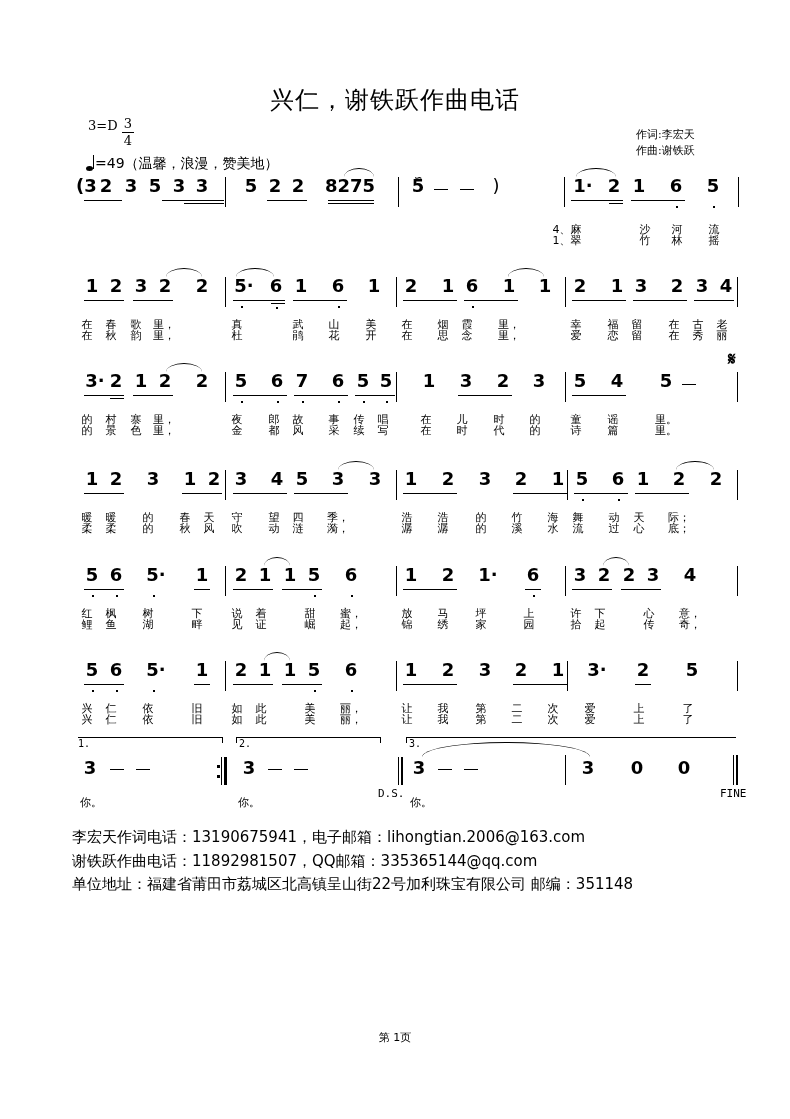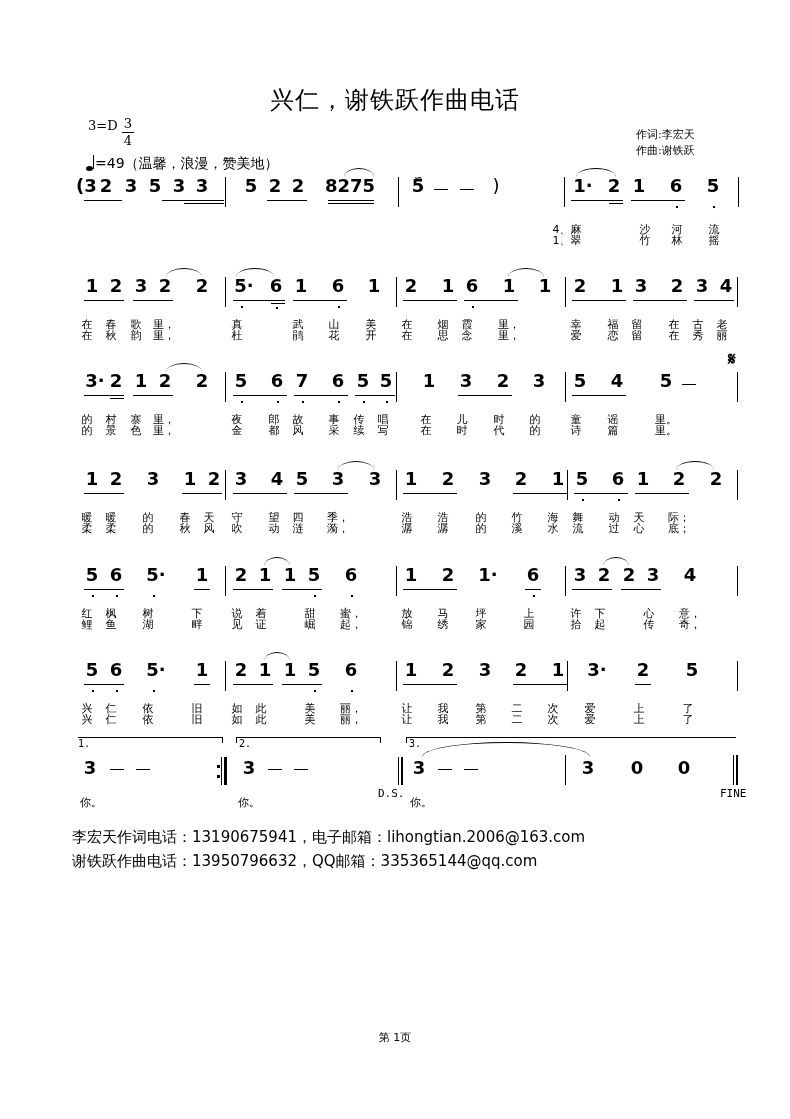--- a/index.html
+++ b/index.html
@@ -529,16 +529,17 @@
 
   <span class="lyr" style="left:2px;top:60px;width:22px">你。</span>
   <span class="lyr" style="left:160px;top:60px;width:22px">你。</span>
   <span class="lyr" style="left:332px;top:60px;width:22px">你。</span>
 </div>
 
 <div class="abs" style="left:414px;top:172px;font-size:10px;font-weight:bold;">∽</div>
 
 <div class="abs footer">
   <div>李宏天作词电话：13190675941，电子邮箱：lihongtian.2006@163.com</div>
-  <div>谢铁跃作曲电话：13950796632，QQ邮箱：335365144@qq.com</div>
+  <div>谢铁跃作曲电话：11892981507，QQ邮箱：335365144@qq.com</div>
+  <div>单位地址：福建省莆田市荔城区北高镇呈山街22号加利珠宝有限公司 邮编：351148</div>
 </div>
 
 <div class="abs page">第 1页</div>
 
 </body></html>

